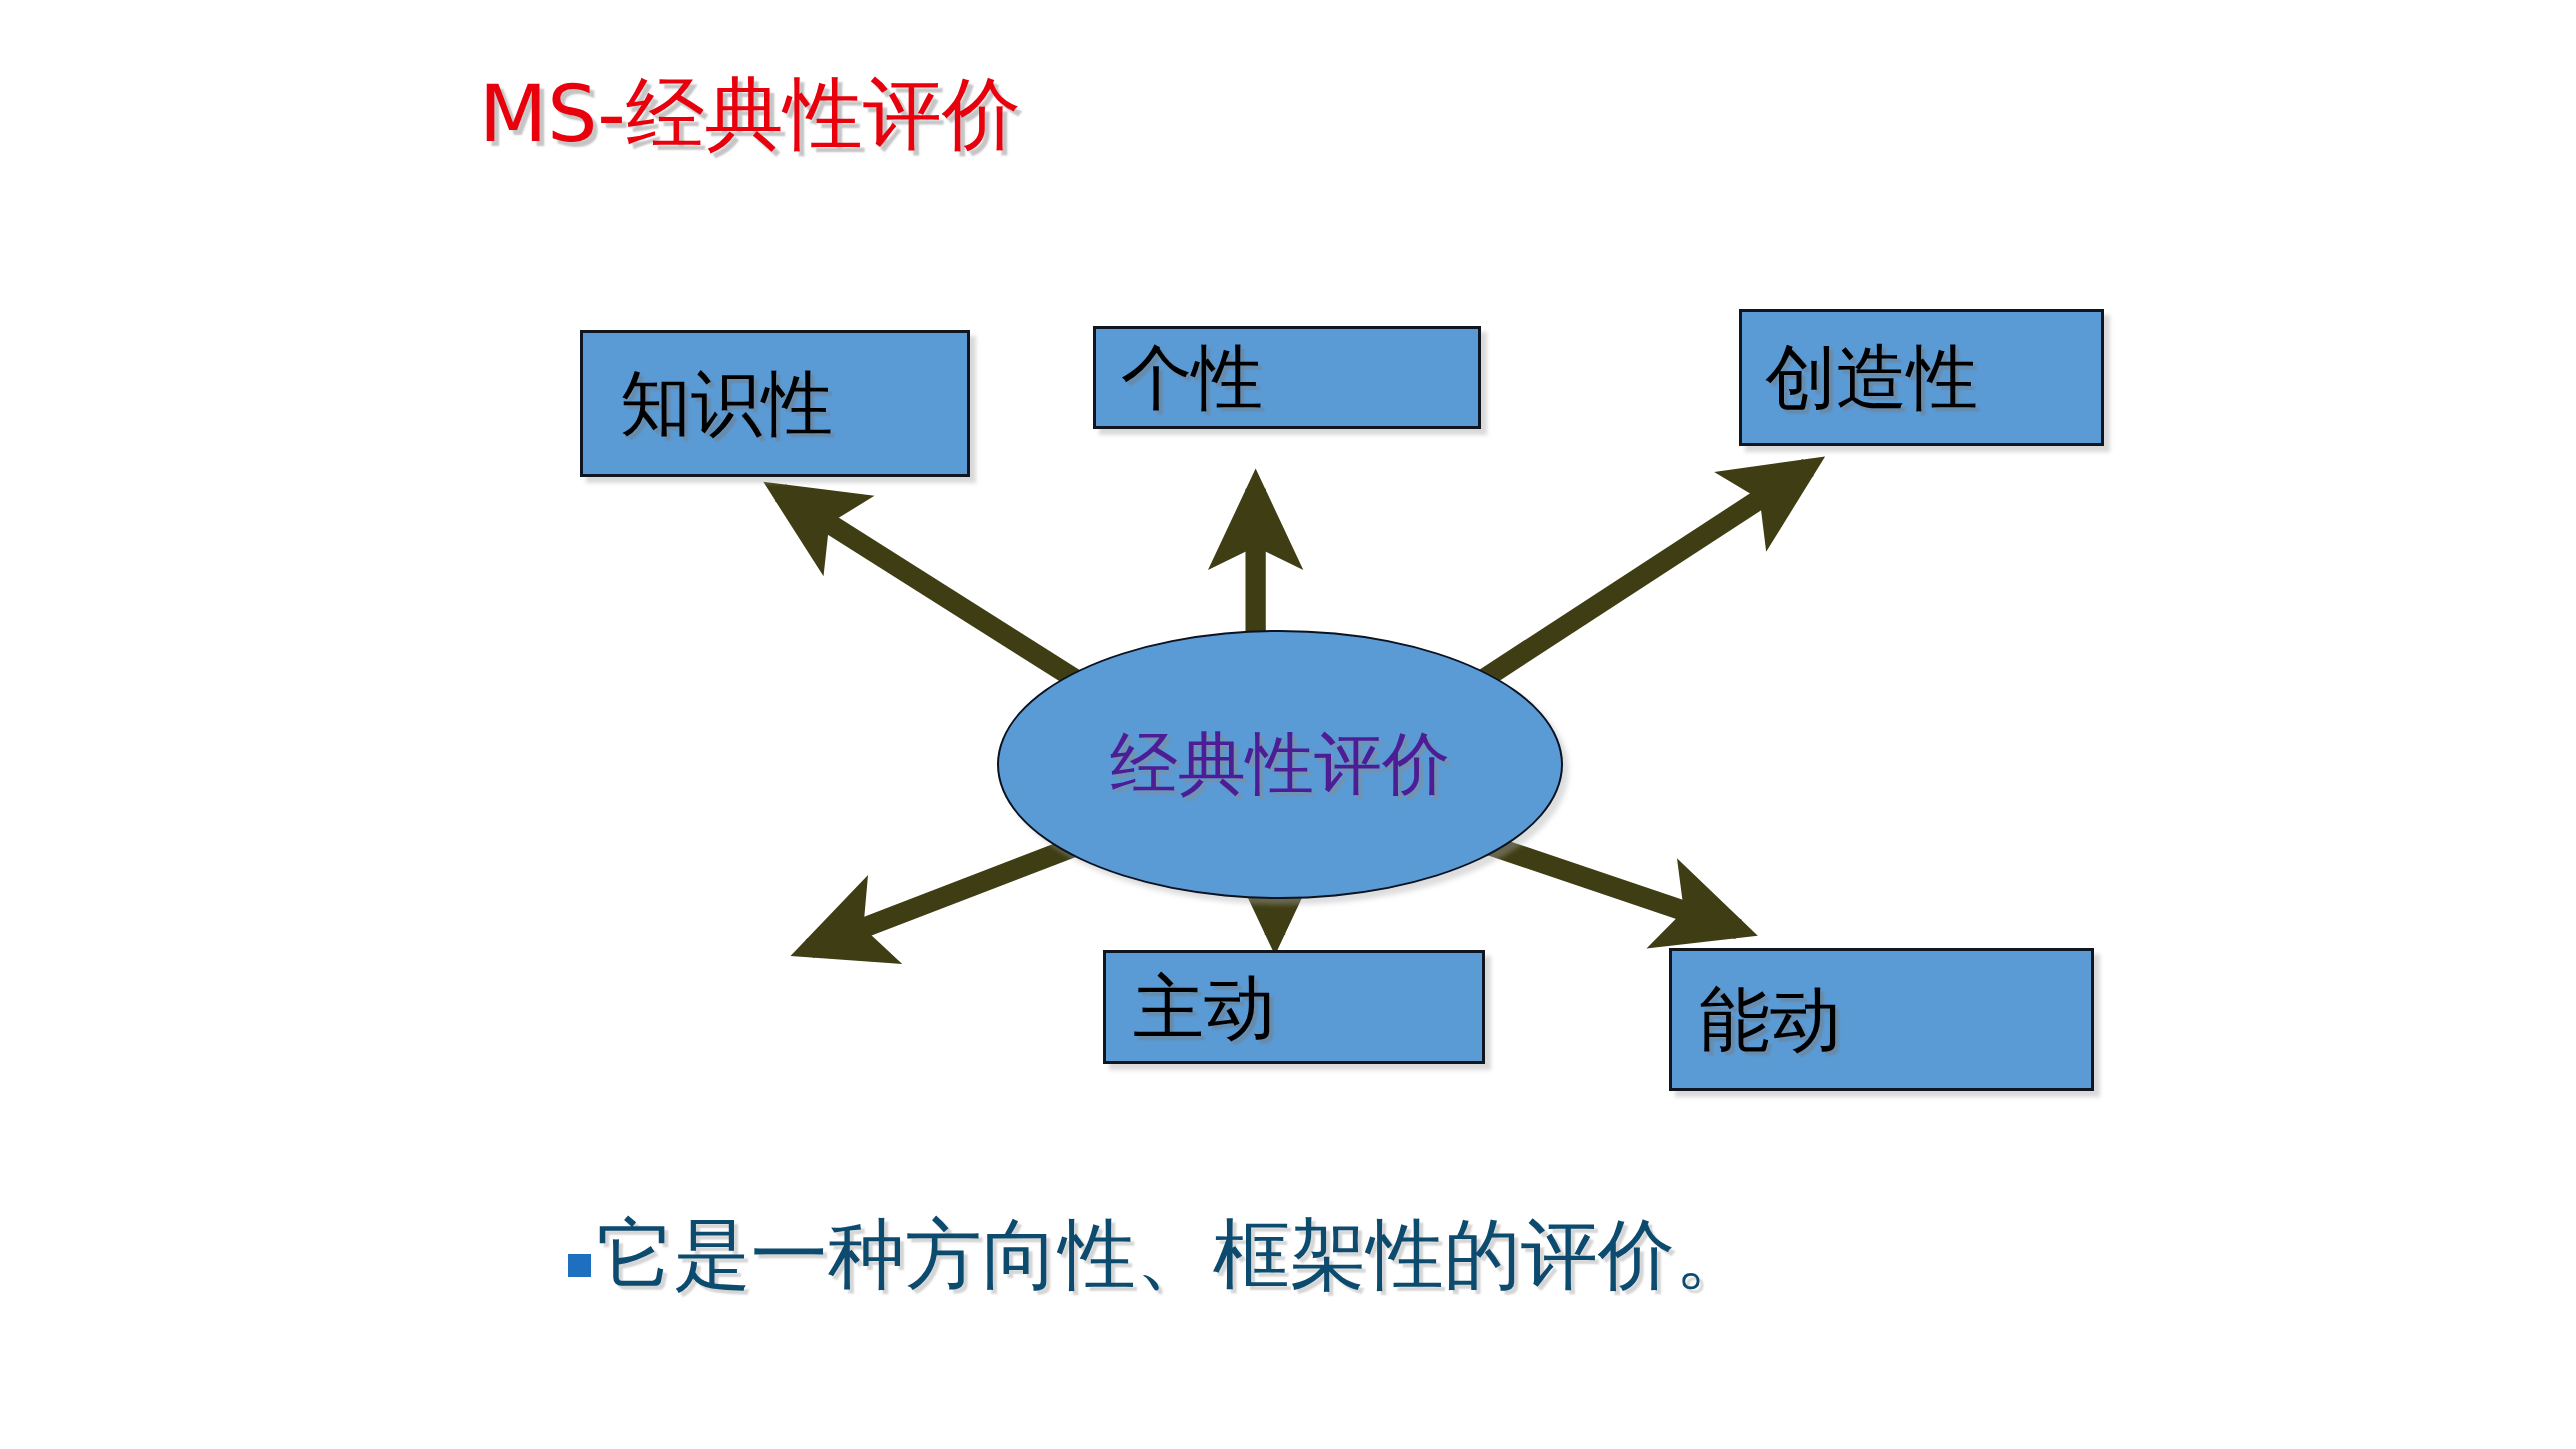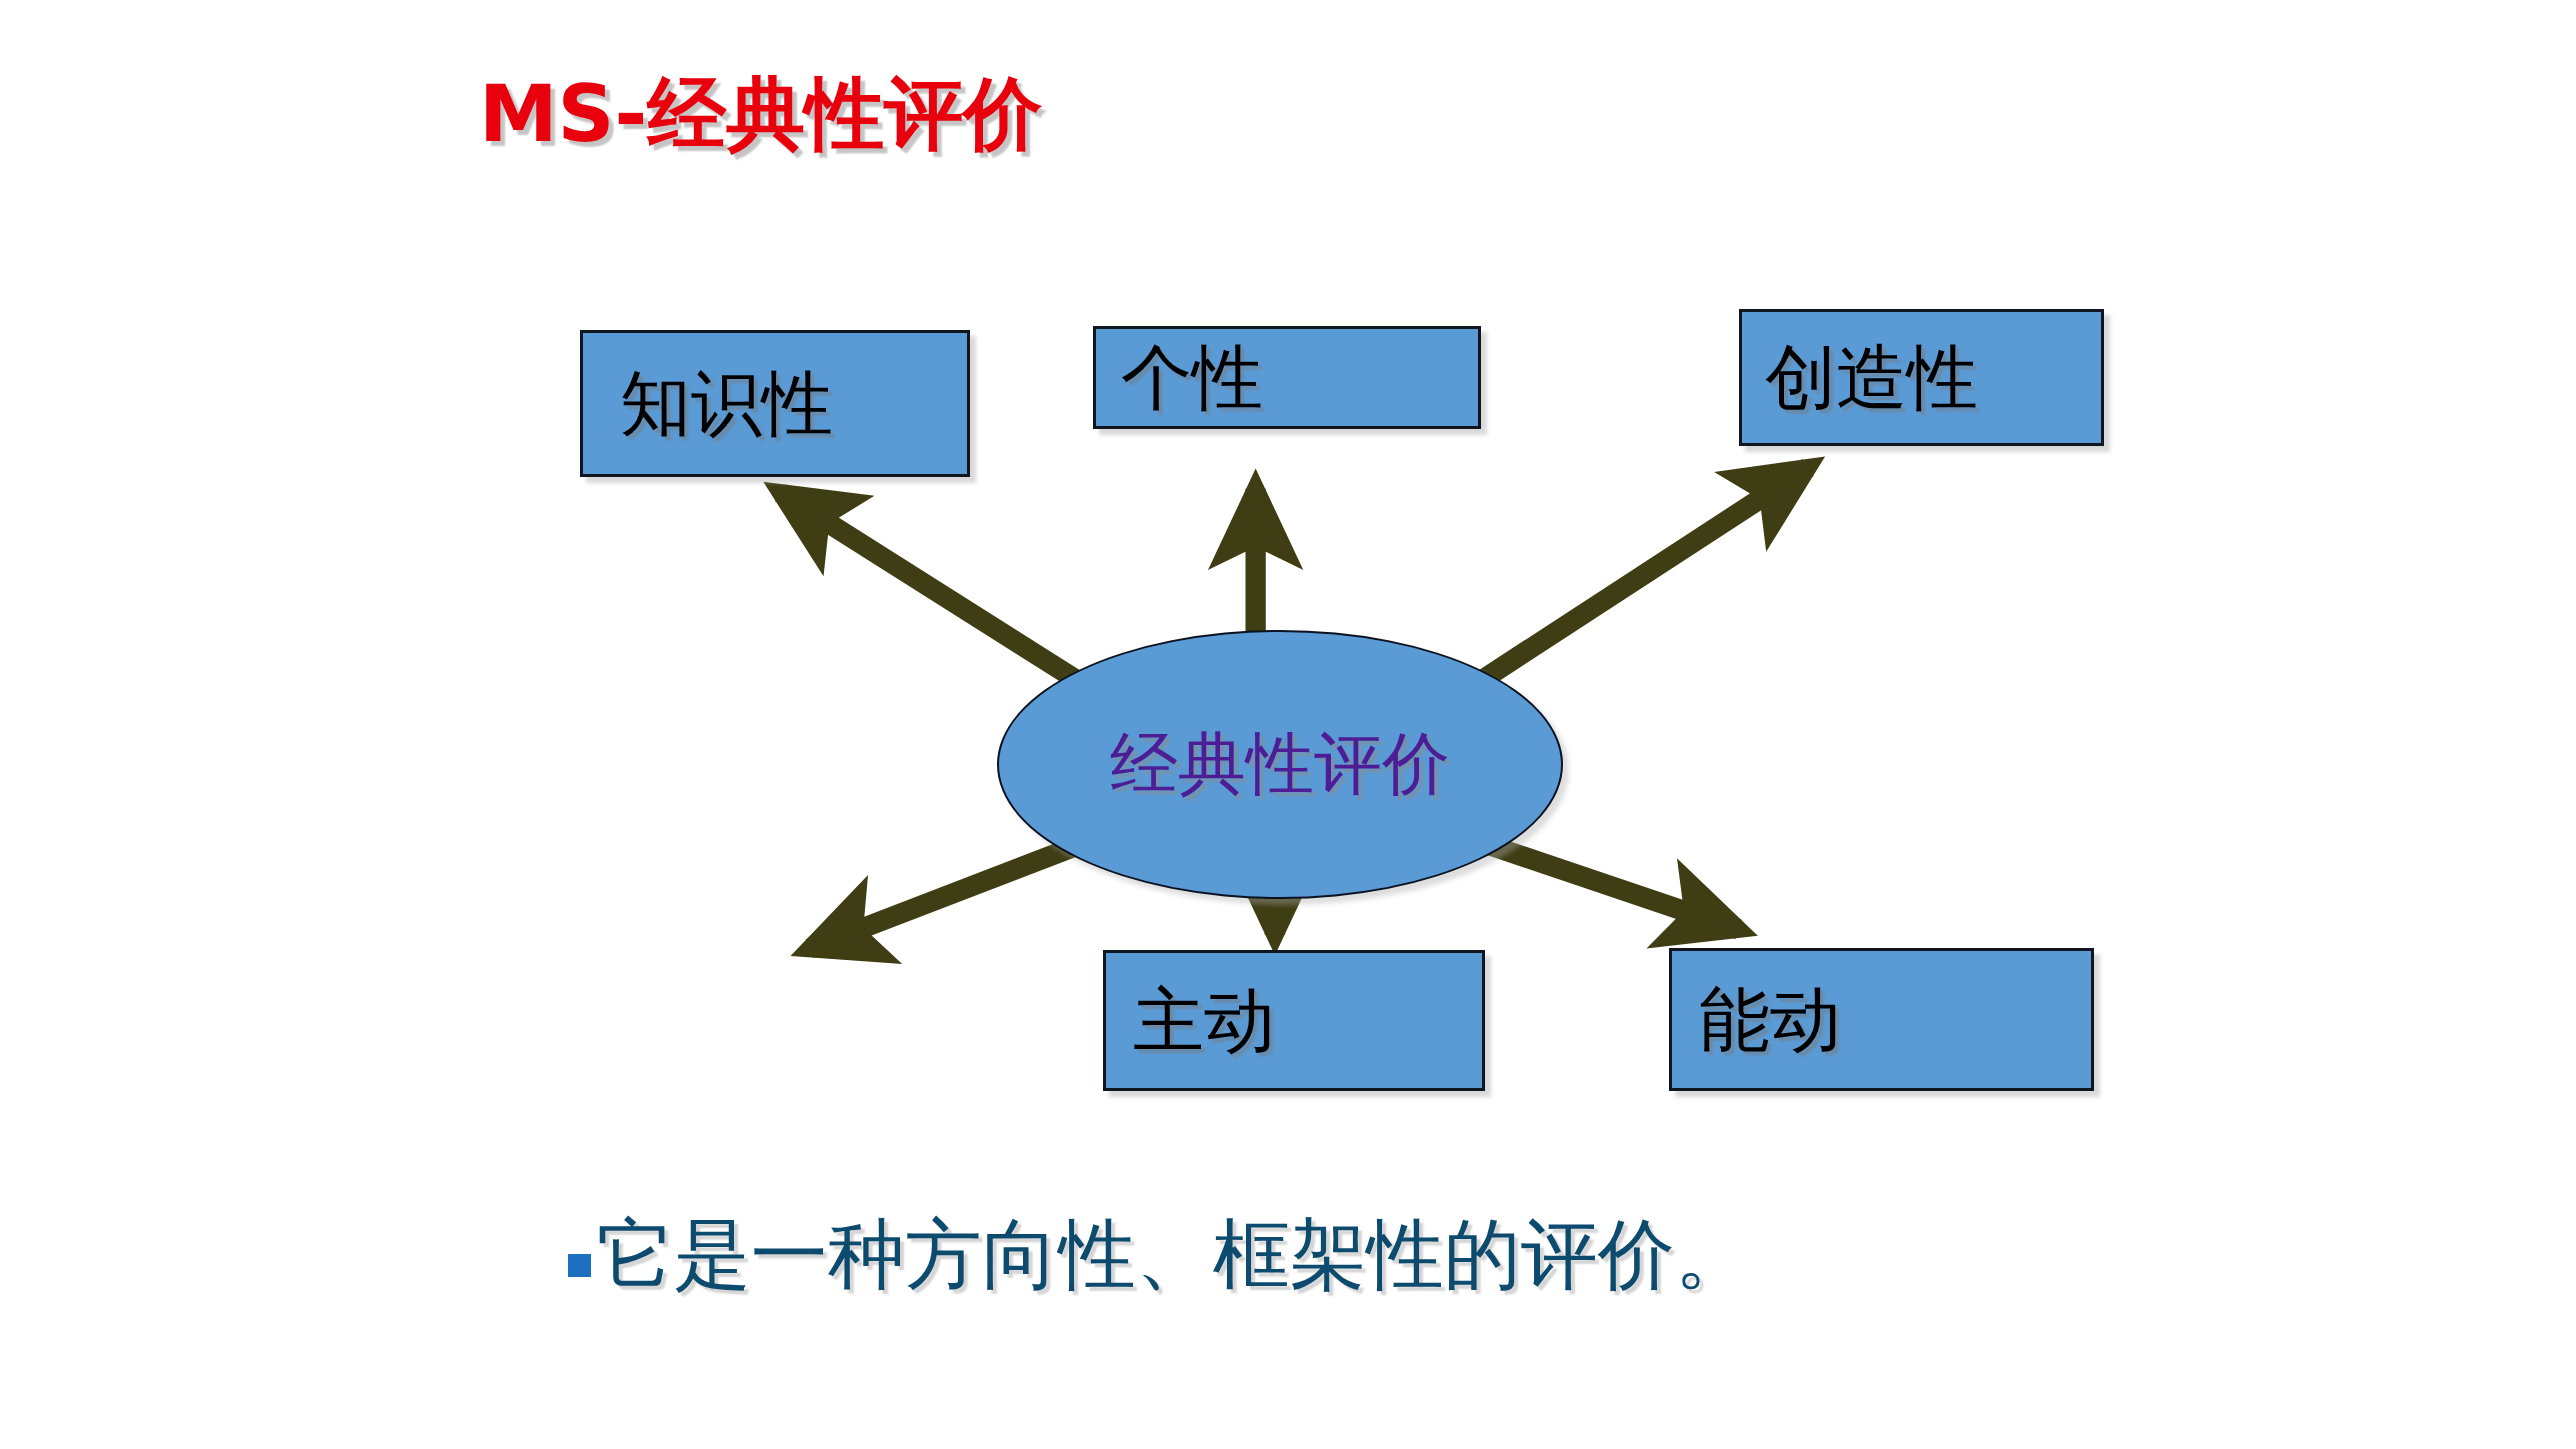--- a/index.html
+++ b/index.html
@@ -19,21 +19,21 @@
     overflow: hidden;
   }
 
   
   #slide-title {
     position: absolute;
     left: 479px;
     top: 75px;
     font-family: "DejaVu Sans", "Liberation Sans", sans-serif;
     font-size: 79px;
-    font-weight: 700;
+    font-weight: 400;
     line-height: 1;
     color: #e8000d;
     white-space: nowrap;
     text-shadow: 4.8px 4.8px 1.9px rgba(150,150,150,0.55);
     letter-spacing: 0px;
   }
 
   
   #connectors {
     position: absolute;
@@ -64,21 +64,21 @@
     padding-left: 25px;
     white-space: nowrap;
     text-shadow: 3.9px 3.9px 1.9px rgba(120,120,120,0.45);
   }
 
   
   #node-zhishixing { left: 580px;  top: 330px;  width: 390px; height: 147px; padding-left: 12px; }
   #node-gexing     { left: 1093px; top: 326px;  width: 388px; height: 103px; }
   #node-chuangzao  { left: 1739px; top: 309px;  width: 365px; height: 137px; }
   #node-hudong     { left: 607px;  top: 974px; width: 386px; height: 145px; }
-  #node-zhudong    { left: 1103px; top: 950px;  width: 382px; height: 141px; }
+  #node-zhudong    { left: 1103px; top: 950px;  width: 382px; height: 114px; }
   #node-nengdong   { left: 1669px; top: 948px;  width: 425px; height: 143px; }
 
   #node-chuangzao .node-label { padding-left: 23px; }
   #node-hudong .node-label    { padding-left: 27px; }
   #node-zhudong .node-label   { padding-left: 27px; }
   #node-nengdong .node-label  { padding-left: 27px; }
 
   
   #center-ellipse {
     position: absolute;

